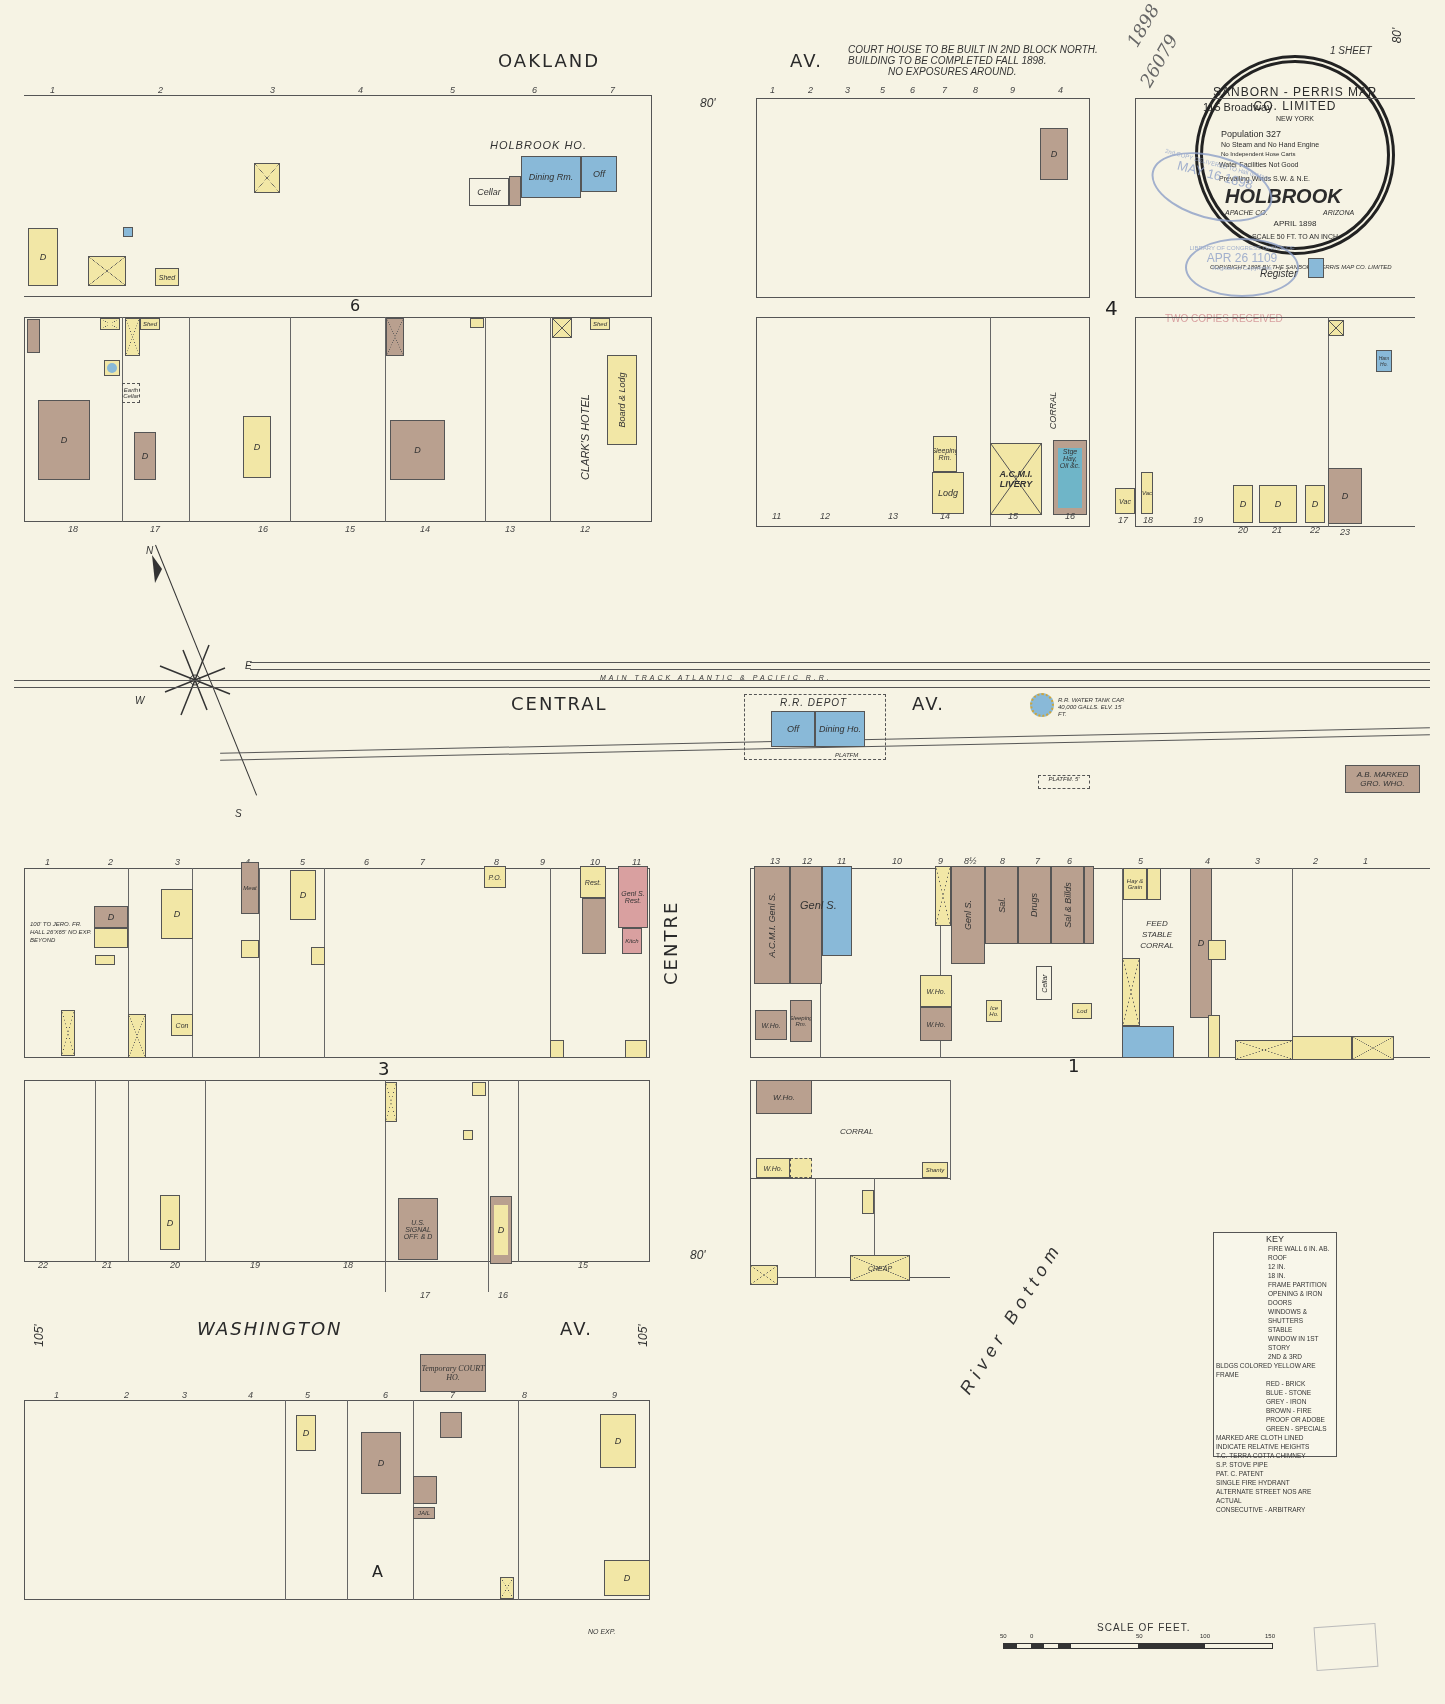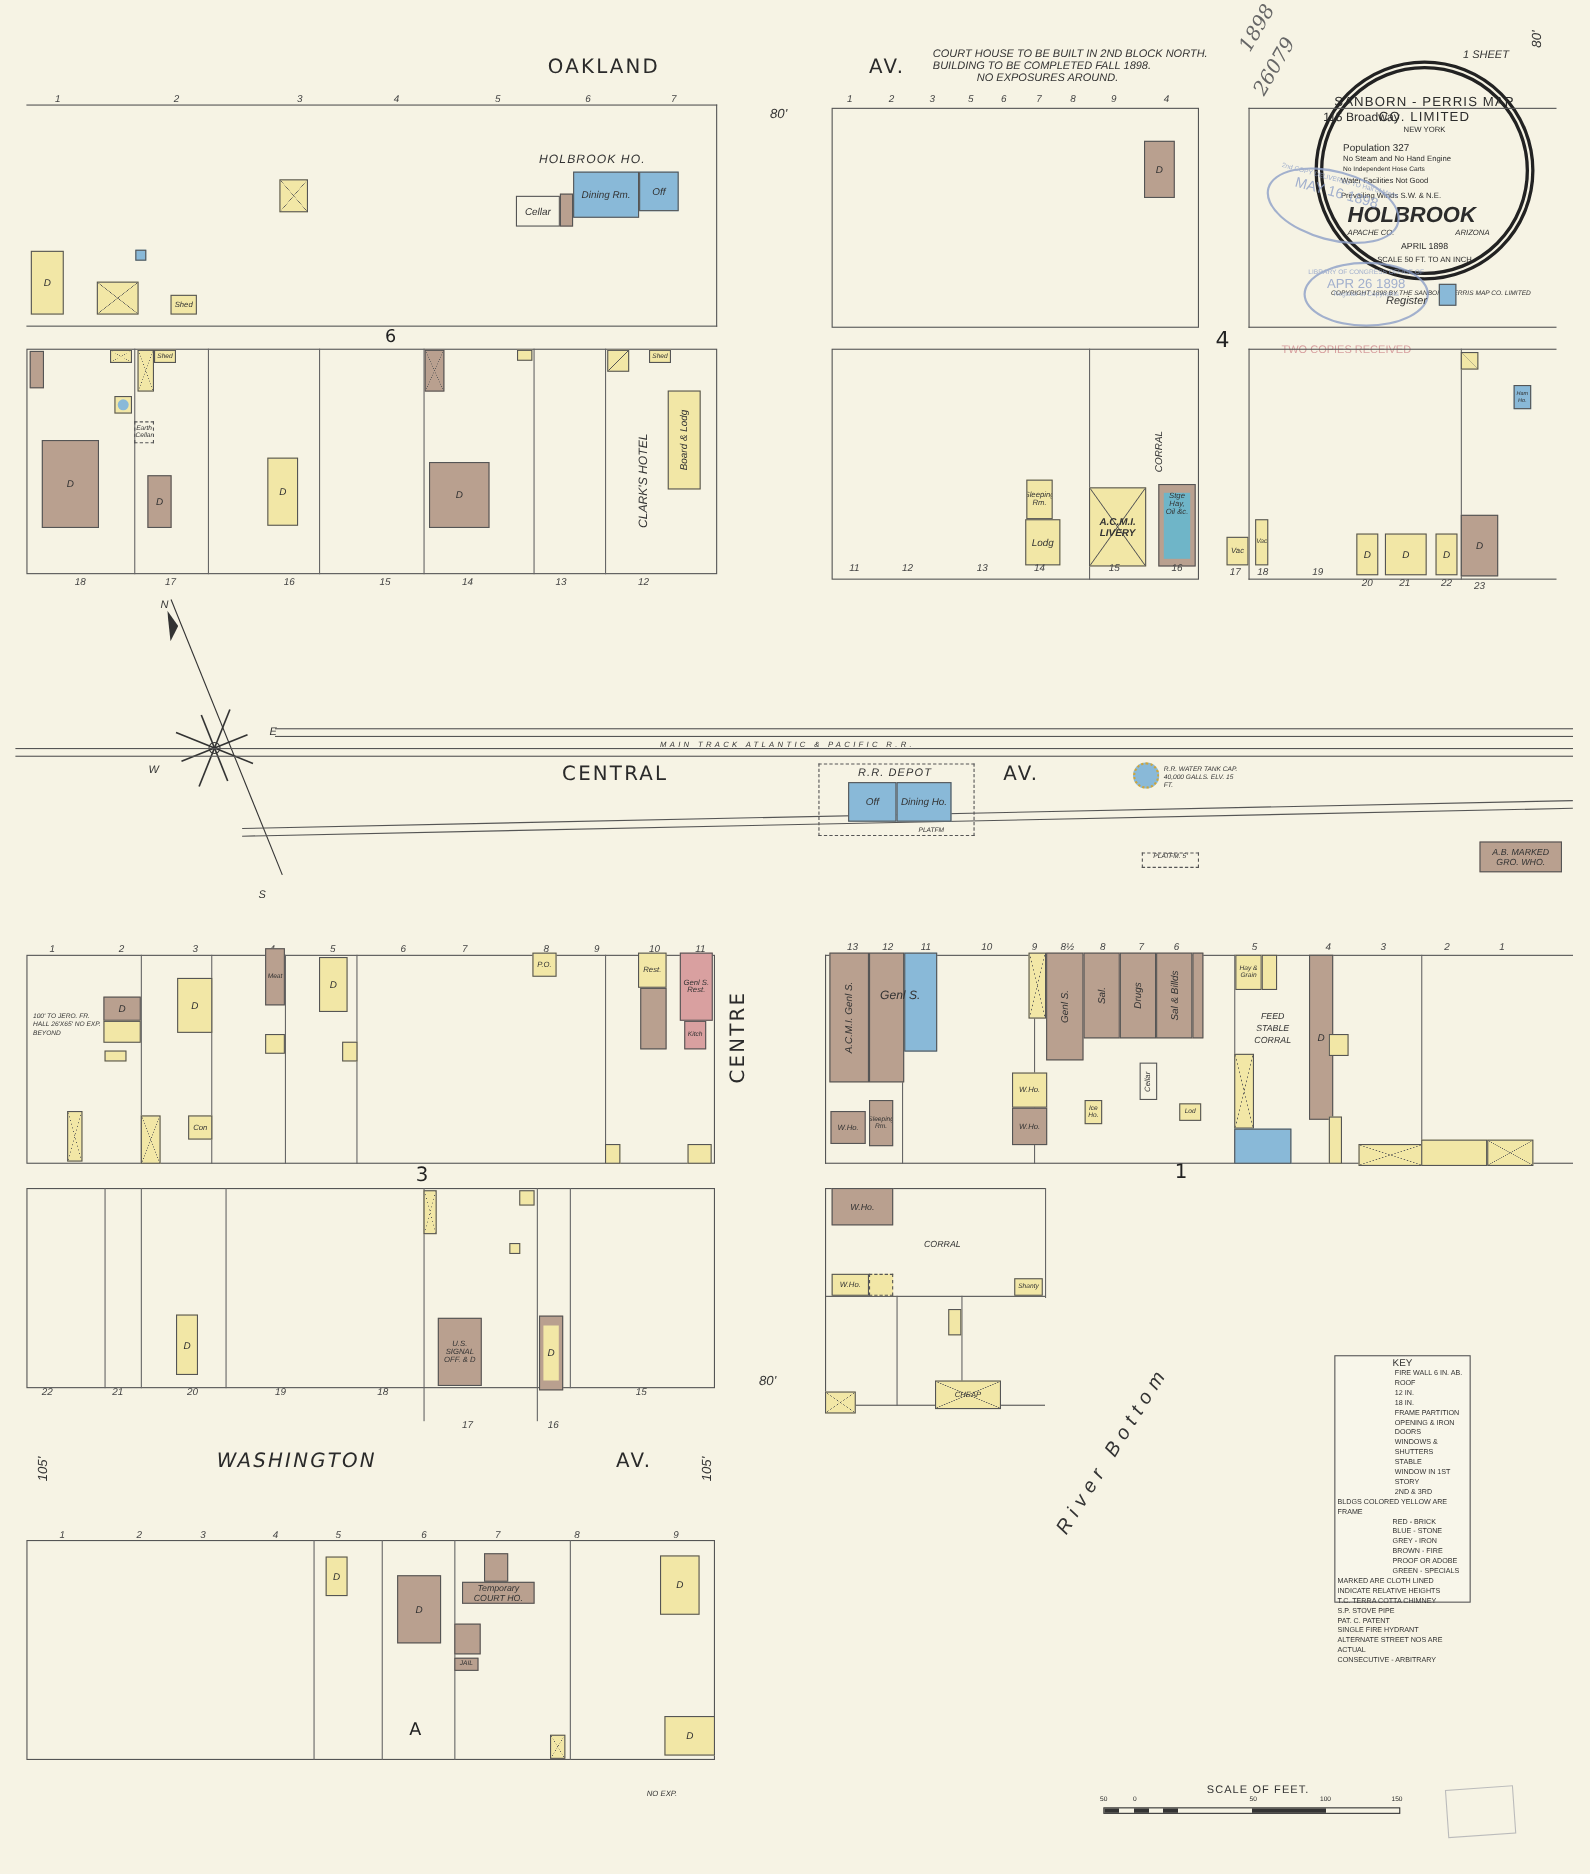--- a/index.html
+++ b/index.html
@@ -65,21 +65,21 @@
   <div class="abs" style="left:0;top:170px;width:184px;text-align:center;font-size:7px;">SCALE 50 FT. TO AN INCH</div>
 </div>
 <div class="note" style="left:1210px;top:262px;font-size:6px;">COPYRIGHT 1898 BY THE SANBORN-PERRIS MAP CO. LIMITED</div>
 
 <div class="stamp" style="left:1150px;top:155px;width:120px;height:60px;transform:rotate(15deg);">
   <div style="font-size:6px;margin-top:4px;">2nd COPY DELIVERED TO Hall of Maps</div>
   <div style="font-size:13px;">MAY 16 1898</div>
 </div>
 <div class="stamp" style="left:1185px;top:238px;width:110px;height:55px;">
   <div style="font-size:6px;margin-top:5px;">LIBRARY OF CONGRESS OFFICE OF</div>
-  <div style="font-size:12px;">APR 26 1898</div>
+  <div style="font-size:12px;">APR 26 1109</div>
   <div style="font-size:6px;">Register of Copyrights</div>
 </div>
 <div class="abs" style="left:1165px;top:313px;font-size:10px;color:#d8a0a0;">TWO COPIES RECEIVED</div>
 
 <div class="block" style="left:24px;top:95px;width:628px;height:202px;border-left:none;border-top-width:1px;border-bottom:1px solid #555;"></div>
 <div class="block" style="left:24px;top:317px;width:628px;height:205px;"></div>
 <div class="lot" style="left:122px;top:317px;height:205px;"></div>
 <div class="lot" style="left:189px;top:317px;height:205px;"></div>
 <div class="lot" style="left:290px;top:317px;height:205px;"></div>
 <div class="lot" style="left:385px;top:317px;height:205px;"></div>
@@ -292,21 +292,21 @@
 <div class="lotnum" style="left:124px;top:1390px;">2</div>
 <div class="lotnum" style="left:182px;top:1390px;">3</div>
 <div class="lotnum" style="left:248px;top:1390px;">4</div>
 <div class="lotnum" style="left:305px;top:1390px;">5</div>
 <div class="lotnum" style="left:383px;top:1390px;">6</div>
 <div class="lotnum" style="left:450px;top:1390px;">7</div>
 <div class="lotnum" style="left:522px;top:1390px;">8</div>
 <div class="lotnum" style="left:612px;top:1390px;">9</div>
 <div class="bld frame" style="left:296px;top:1415px;width:20px;height:36px;">D</div>
 <div class="bld adobe" style="left:361px;top:1432px;width:40px;height:62px;">D</div>
-<div class="bld adobe" style="left:420px;top:1438px;width:66px;height:20px;font-size:8px;">Temporary COURT HO.</div>
+<div class="bld adobe" style="left:420px;top:1354px;width:66px;height:38px;font-size:8px;font-family:Liberation Serif, serif;">Temporary COURT HO.</div>
 <div class="bld adobe" style="left:440px;top:1412px;width:22px;height:26px;"></div>
 <div class="bld adobe" style="left:413px;top:1476px;width:24px;height:28px;"></div>
 <div class="bld adobe" style="left:413px;top:1507px;width:22px;height:12px;font-size:6px;">JAIL</div>
 <div class="bld frame" style="left:600px;top:1414px;width:36px;height:54px;">D</div>
 <div class="bld frame" style="left:604px;top:1560px;width:46px;height:36px;">D</div>
 <div class="bld frame xbox" style="left:500px;top:1577px;width:14px;height:22px;"></div>
 <div class="note" style="left:588px;top:1626px;font-size:7px;">NO EXP.</div>
 
 <div class="block" style="left:750px;top:868px;width:680px;height:190px;border-right:none;"></div>
 <div class="lot" style="left:820px;top:868px;height:190px;"></div>

